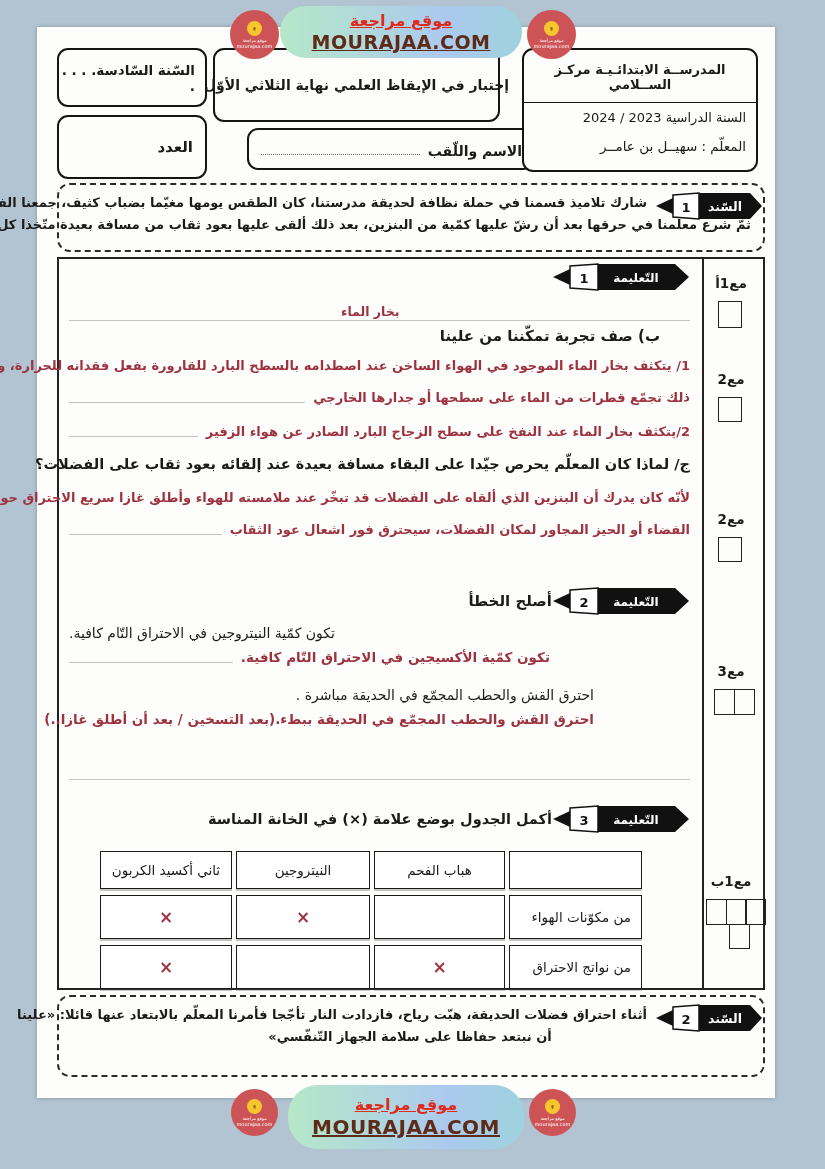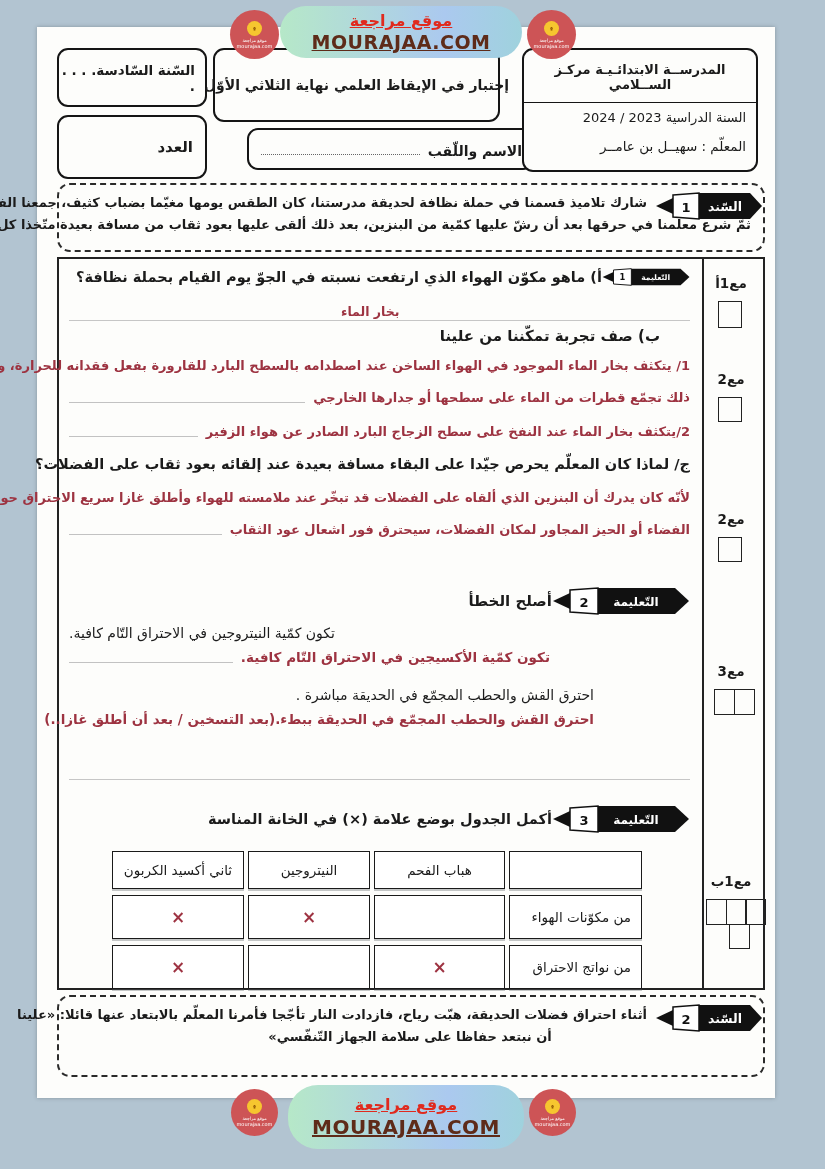--- a/index.html
+++ b/index.html
@@ -127,21 +127,20 @@
       <div class="content">
 
         <div class="row" style="top:4px;">
           <svg width="138" height="28" viewBox="0 0 138 28">
             <polygon points="1,14 18,6 18,22" fill="#111"></polygon>
             <polygon points="18,3 46,1 46,27 18,25" fill="#fff" stroke="#111" stroke-width="1.5"></polygon>
             <polygon points="46,1 123,1 137,14 123,27 46,27" fill="#111"></polygon>
             <text x="32" y="19.5" font-size="13" font-weight="bold" fill="#111" text-anchor="middle">1</text>
             <text x="84" y="19" font-size="12" font-weight="bold" fill="#fff" text-anchor="middle">التّعليمة</text>
           </svg>
-          <span class="q gap6">أ) ماهو مكوّن الهواء الذي ارتفعت نسبته في الجوّ يوم القيام بحملة نظافة؟</span>
         </div>
 
         <div class="row" style="top:38px; height:24px; border-bottom:1.6px solid #c6c6c6;">
           <span class="ans" style="position:absolute; left:272px; bottom:1px; font-size:12.5px;">بخار الماء</span>
         </div>
 
         <div class="row" style="top:68px; padding-right:30px;">
           <span class="q" style="font-size:15px;">ب) صف تجربة تمكّننا من علينا</span>
         </div>
 
@@ -207,21 +206,21 @@
           </svg>
           <span class="q gap6">أكمل الجدول بوضع علامة (×) في الخانة المناسة</span>
         </div>
 
         <div style="position:absolute; top:586px; right:56px;">
           <table class="tbl">
             <tbody>
                 <tr>
               <th style="width:133px;"></th>
               <th style="width:131px;">هباب الفحم</th>
-              <th style="width:122px;">النيتروجين</th>
+              <th style="width:134px;">النيتروجين</th>
               <th style="width:132px;">ثاني أكسيد الكربون</th>
             </tr>
             <tr>
               <td class="rl">من مكوّنات الهواء</td>
               <td class="x"></td>
               <td class="x">×</td>
               <td class="x">×</td>
             </tr>
             <tr>
               <td class="rl">من نواتج الاحتراق</td>

